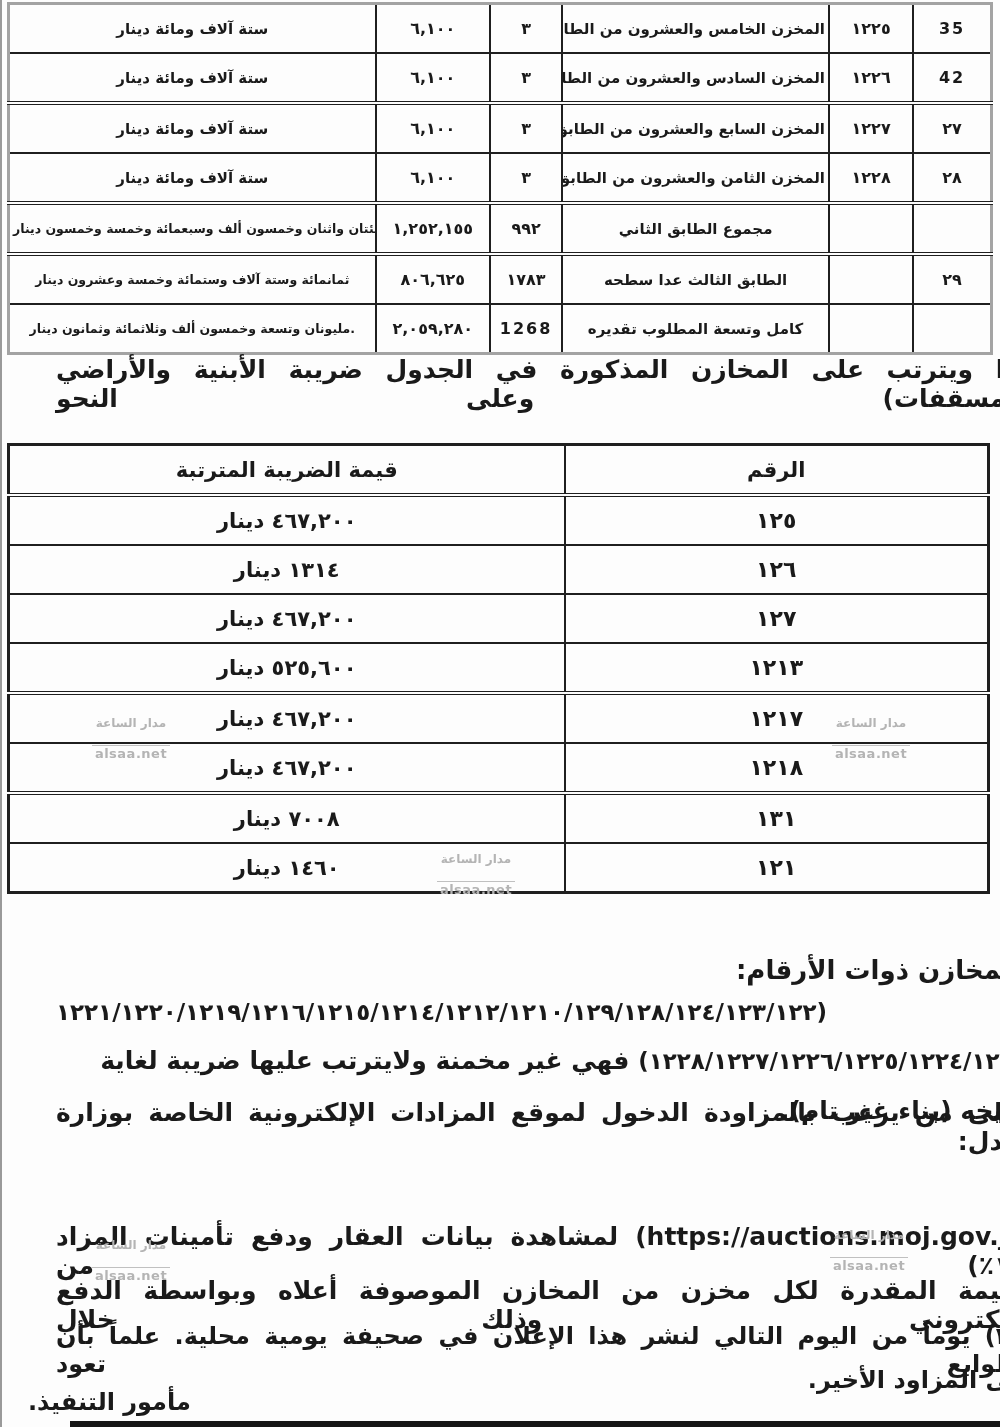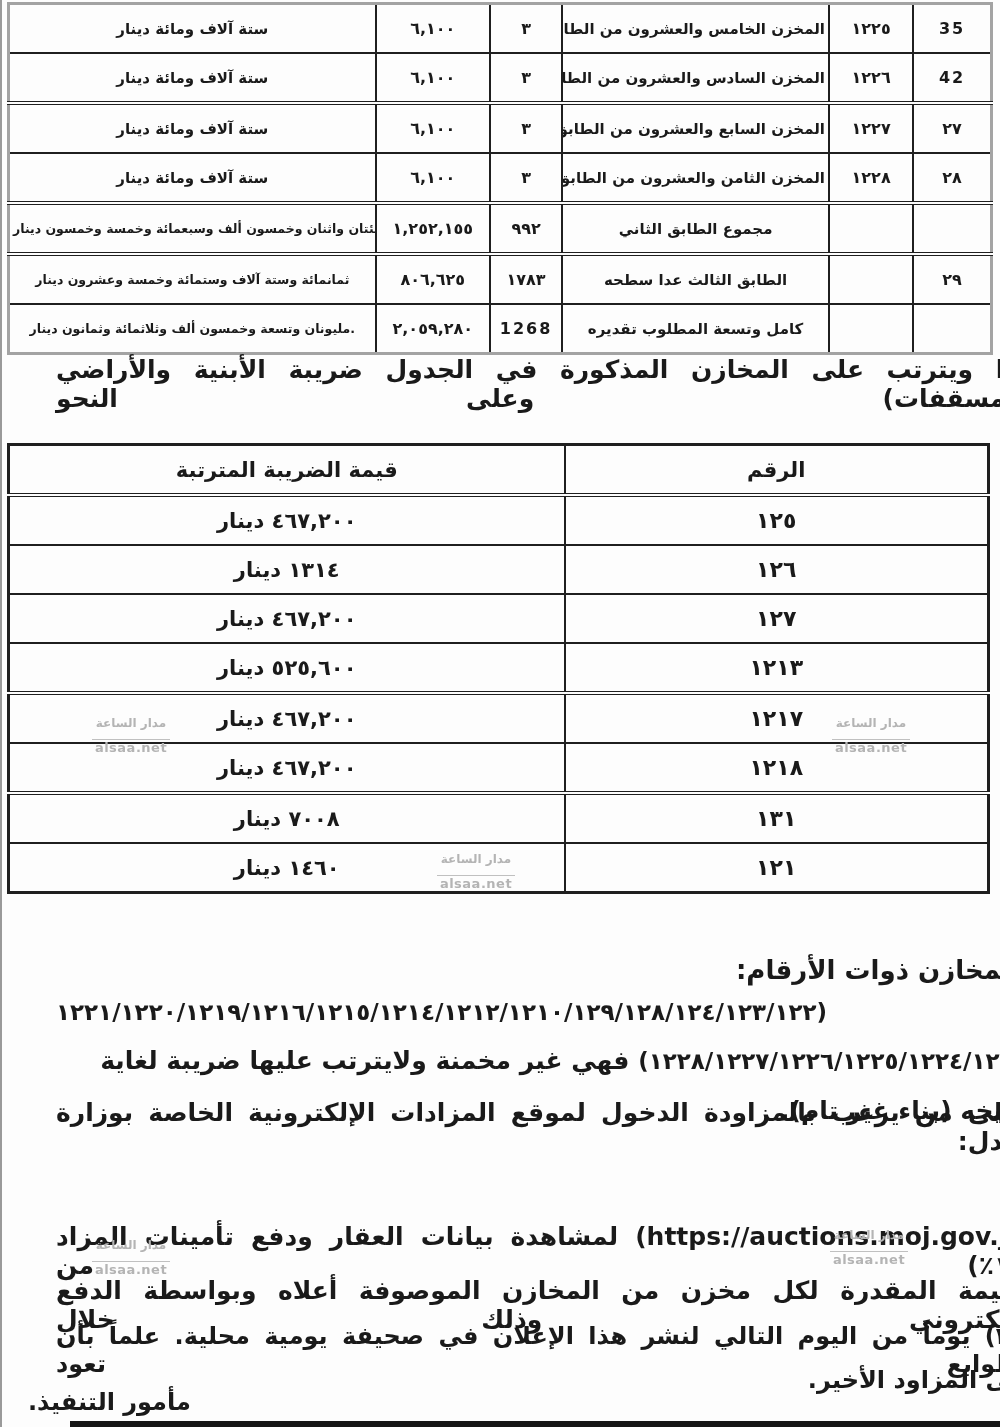--- a/index.html
+++ b/index.html
@@ -35,21 +35,21 @@
   #st-line3{top:1096px;}
   #auc0{top:1098px;}
   #auc1{top:1222px;}
   #auc2{top:1276px;}
   #auc3{top:1322px;font-size:24px;}
   #auc4{top:1366px;font-size:24px;width:980px;}
   #signature{position:absolute;left:28px;top:1388px;font-size:24px;direction:rtl;}
   
   .wm{position:absolute;width:78px;text-align:center;color:#b4b4b4;font-weight:bold;
       pointer-events:none;}
-  .wm .wm-ar{font-size:12px;border-bottom:1.5px solid #c0c0c0;padding-bottom:9px;direction:rtl;}
+  .wm .wm-ar{font-size:12px;border-bottom:1.5px solid #c0c0c0;padding-bottom:15px;direction:rtl;}
   .wm .wm-en{font-size:13px;letter-spacing:.5px;}
   
   #bottom-bar{position:absolute;left:70px;right:0;bottom:0;height:6px;background:#151515;}
   #left-edge{position:absolute;left:0;top:0;width:2px;height:100%;background:#9a9a9a;}
 </style>
 </head>
 <body>
 
 <div id="page">
 

